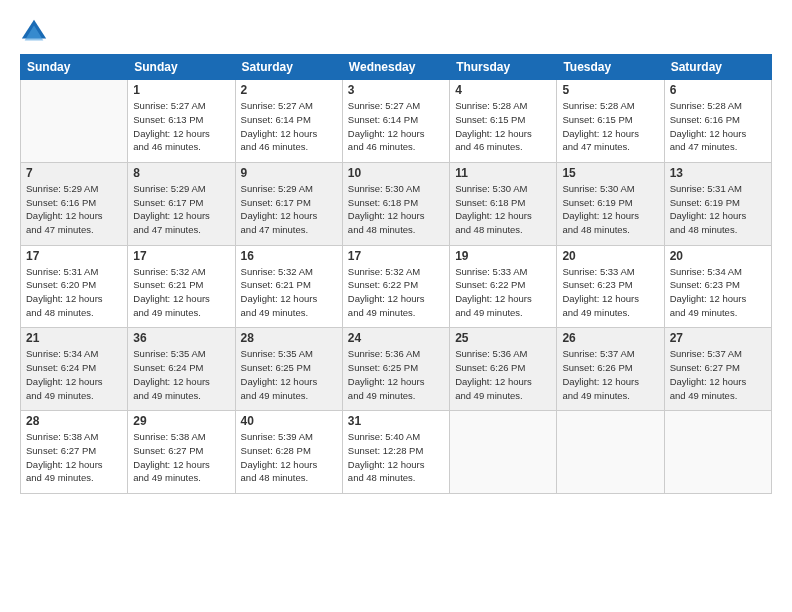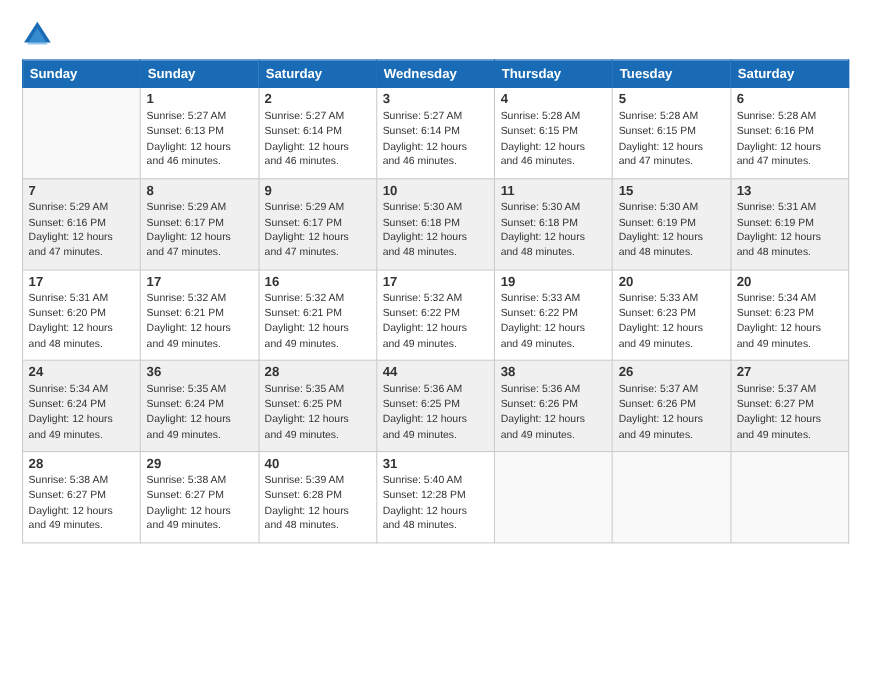--- a/index.html
+++ b/index.html
@@ -278,49 +278,49 @@
           <td>
             <span class="day-num">20</span>
             <div class="day-info" style="white-space: pre-line;">Sunrise: 5:34 AM
 Sunset: 6:23 PM
 Daylight: 12 hours
 and 49 minutes.</div>
           </td>
         </tr>
         <tr class="row-shaded">
           <td>
-            <span class="day-num">24</span>
+            <span class="day-num">21</span>
             <div class="day-info" style="white-space: pre-line;">Sunrise: 5:34 AM
 Sunset: 6:24 PM
 Daylight: 12 hours
 and 49 minutes.</div>
           </td>
           <td>
             <span class="day-num">36</span>
             <div class="day-info" style="white-space: pre-line;">Sunrise: 5:35 AM
 Sunset: 6:24 PM
 Daylight: 12 hours
 and 49 minutes.</div>
           </td>
           <td>
             <span class="day-num">28</span>
             <div class="day-info" style="white-space: pre-line;">Sunrise: 5:35 AM
 Sunset: 6:25 PM
 Daylight: 12 hours
 and 49 minutes.</div>
           </td>
           <td>
-            <span class="day-num">44</span>
+            <span class="day-num">24</span>
             <div class="day-info" style="white-space: pre-line;">Sunrise: 5:36 AM
 Sunset: 6:25 PM
 Daylight: 12 hours
 and 49 minutes.</div>
           </td>
           <td>
-            <span class="day-num">38</span>
+            <span class="day-num">25</span>
             <div class="day-info" style="white-space: pre-line;">Sunrise: 5:36 AM
 Sunset: 6:26 PM
 Daylight: 12 hours
 and 49 minutes.</div>
           </td>
           <td>
             <span class="day-num">26</span>
             <div class="day-info" style="white-space: pre-line;">Sunrise: 5:37 AM
 Sunset: 6:26 PM
 Daylight: 12 hours

